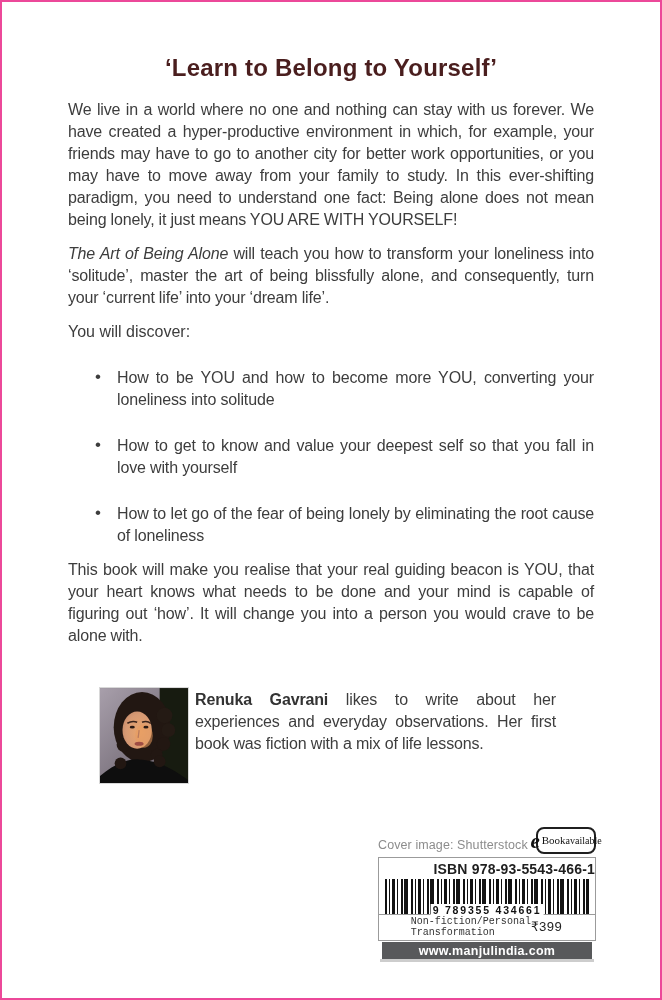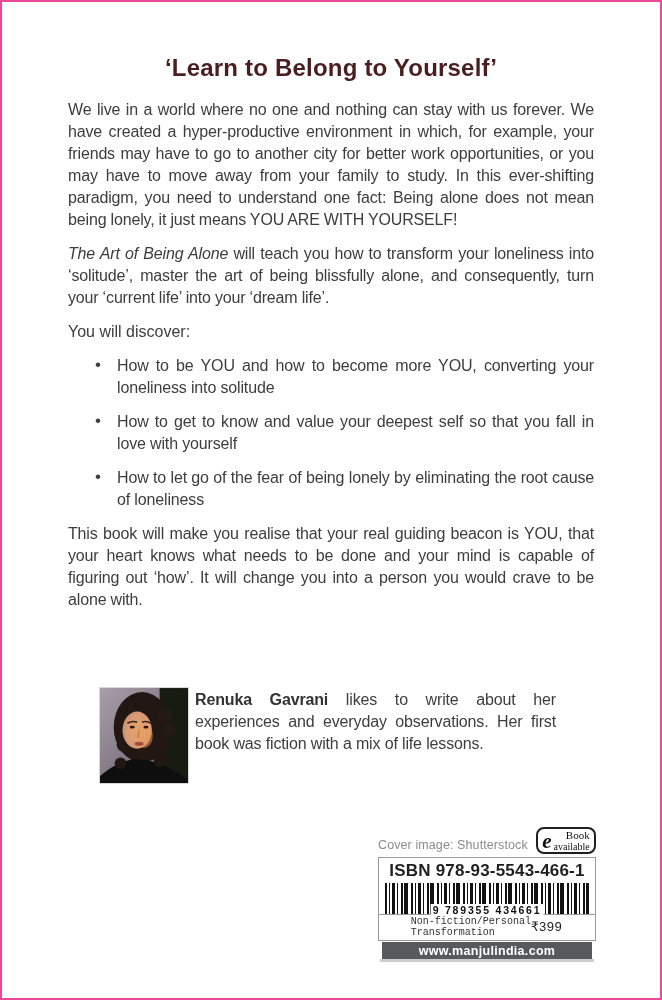--- a/index.html
+++ b/index.html
@@ -16,21 +16,21 @@
   }
   .para{
     margin:16px 0 0; text-align:justify; font-size:16px; line-height:22px;
     letter-spacing:-0.15px; word-spacing:-0.2px;
   }
   .para.tight{margin-top:12px;}
   .italic{font-style:italic;}
   .discover{margin-top:12px; font-size:16px; line-height:22px;}
   ul.bullets{list-style:none; margin:2px 0 0; padding:0;}
   ul.bullets li{
-    position:relative; margin-top:12px; padding-left:49px;
+    position:relative; margin-top:24px; padding-left:49px;
     font-size:16px; line-height:22px; text-align:justify; letter-spacing:-0.15px;
   }
   .bullet-dot{position:absolute; left:27px; top:-1px; font-size:17px; color:#3d3d3d;}
   .bullet-dot::before{content:"\2022";}
   .closing{margin-top:12px;}
   
   .author-row{position:absolute; left:97px; top:685px; width:470px; display:flex; gap:6px;}
   .author-photo{
     width:90px; height:97px; flex:0 0 90px; border:1px solid #d8d8d8; box-sizing:border-box;
     background:#777;
@@ -43,26 +43,26 @@
   .author-bio b{font-weight:700; color:#333;}
   
   .publisher{position:absolute; right:64px; bottom:36px; width:218px;}
   .credit-row{display:flex; justify-content:space-between; align-items:flex-end; margin-bottom:3px;}
   .cover-credit{font-size:12.5px; color:#8c8c8c; padding-bottom:2px; letter-spacing:.1px;}
   .ebook-badge{
     box-sizing:border-box; width:60px; height:27px; border:2px solid #1f1f1f; border-radius:8px;
     background:#fff; display:flex; align-items:center; justify-content:center; gap:2px; padding:0 3px;
   }
   .badge-e{font-family:"Liberation Serif","DejaVu Serif",serif; font-style:italic; font-weight:700; font-size:21px; line-height:20px; color:#111;}
-  .badge-col{display:flex; flex-direction:column; align-items:flex-end; line-height:1;}
+  .badge-col{display:flex; flex-direction:row; align-items:flex-end; line-height:1;}
   .badge-book{font-family:"Liberation Serif","DejaVu Serif",serif; font-size:11px; color:#111;}
   .badge-available{font-family:"Liberation Serif","DejaVu Serif",serif; font-size:10px; color:#111; margin-top:1px;}
   .boxes-row{display:flex; gap:2px; height:84px;}
   .isbn-box{flex:1; box-sizing:border-box; border:1px solid #9b9b9b; background:#fff; display:flex; flex-direction:column;}
-  .isbn-label{font-size:17px; font-weight:700; color:#1f1f1f; text-align:center; padding-top:3px; letter-spacing:.2px;}
+  .isbn-label{font-size:14px; font-weight:700; color:#1f1f1f; text-align:right; padding-top:3px; letter-spacing:.2px;}
   .barcode-wrap{position:relative; height:38px; margin:2px 6px 0;}
   .bars{
     position:absolute; inset:0;
     background:
       repeating-linear-gradient(90deg,
         #121212 0 2px, #fff 2px 4px, #121212 4px 5px, #fff 5px 7px,
         #121212 7px 10px, #fff 10px 12px, #121212 12px 13px, #fff 13px 16px,
         #121212 16px 18px, #fff 18px 19px, #121212 19px 23px, #fff 23px 26px);
   }
   .barcode-digits{

